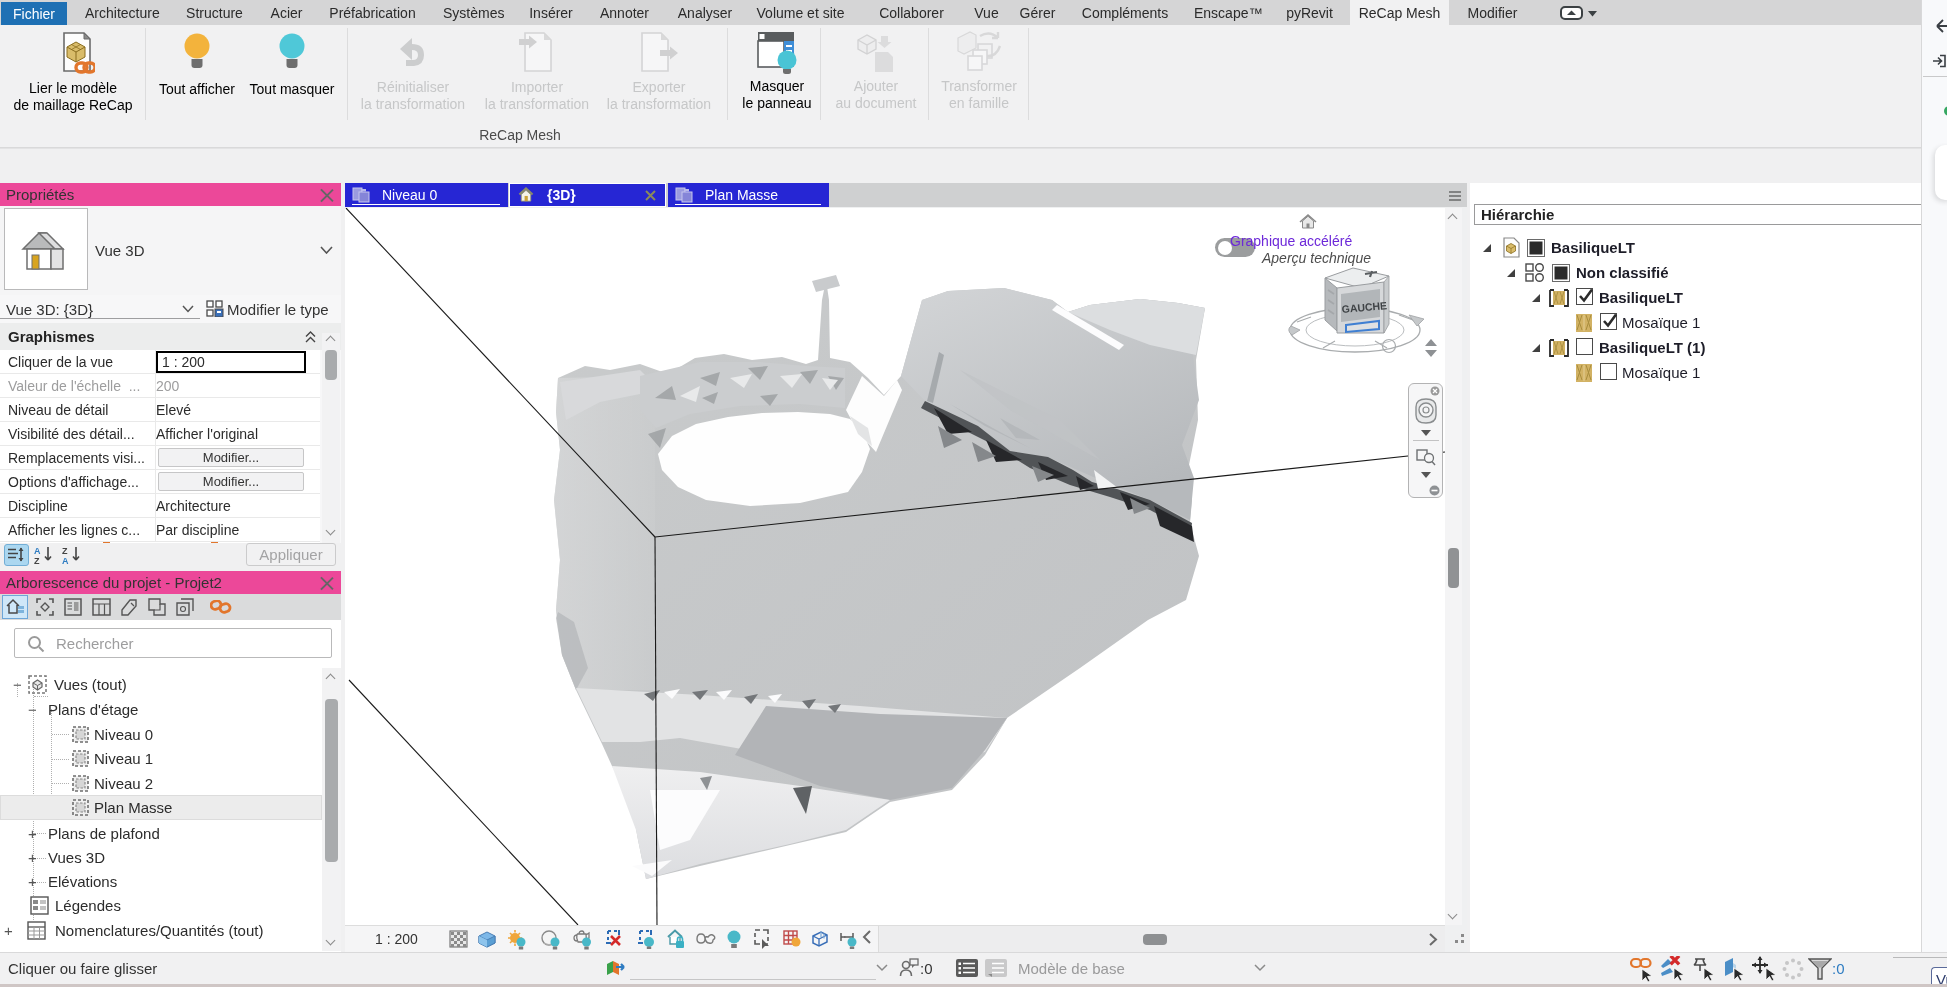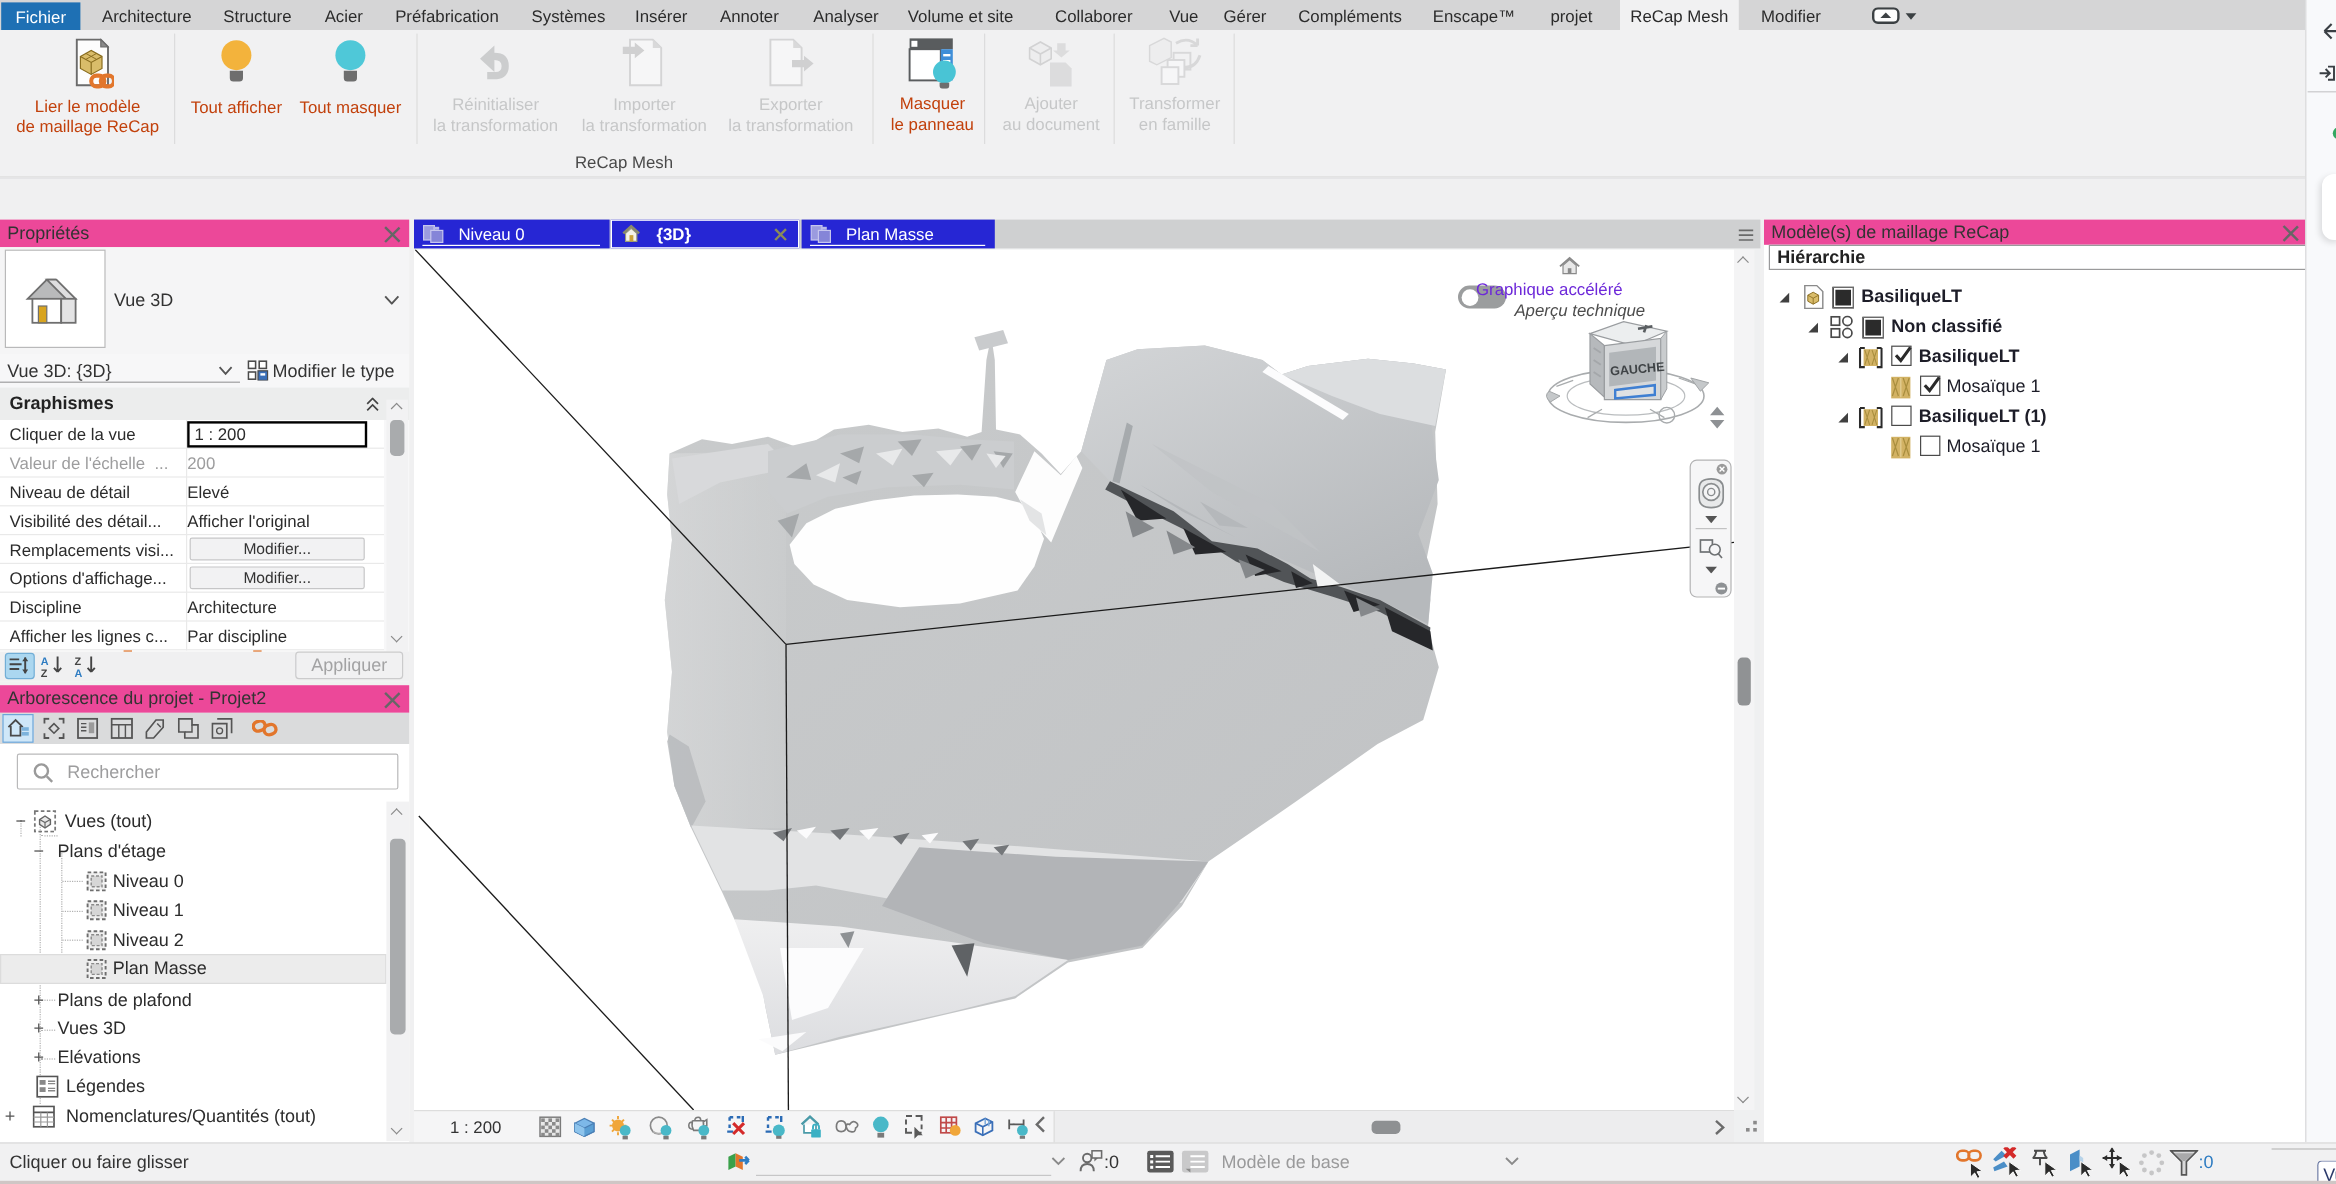--- a/index.html
+++ b/index.html
@@ -7,21 +7,21 @@
 body{position:relative;font-family:"Liberation Sans",sans-serif;background:#f0f0f1;color:#2b2b2b}
 .abs{position:absolute}
 
 #tabstrip{left:0;top:0;width:1921px;height:25px;background:#d5d5d6}
 .rtab{position:absolute;top:0;height:25px;line-height:26px;font-size:14px;color:#2b2b2b;text-align:center}
 #tab-fichier{left:1px;top:2px;height:23px;line-height:24px;width:66px;background:#1e70b4;color:#fff}
 #tab-recap{background:#f1f1f2}
 
 #ribbon{left:0;top:25px;width:1921px;height:123px;background:#f1f1f2;border-bottom:1px solid #d9d9da}
 .rsep{position:absolute;top:3px;width:1px;height:92px;background:#dcdcdd}
-.rbtn{position:absolute;top:0;text-align:center;font-size:14px;color:#c2410c}
+.rbtn{position:absolute;top:0;text-align:center;font-size:14px;color:#000000}
 .rbtn .cap{line-height:17px}
 .rbtn.dis{color:#c6c7c8}
 #riblabel{position:absolute;left:460px;top:102px;width:120px;text-align:center;font-size:14px;color:#4a4a4a}
 
 #gapstrip{left:0;top:148px;width:1921px;height:35px;background:#f0f0f1;border-top:1px solid #e3e3e4}
 
 .phead{position:absolute;left:0;width:100%;height:23px;background:#ec4899;font-size:15px;color:#333;line-height:23px;padding-left:6px}
 .pclose{position:absolute;width:13px;height:13px}
 .pclose:before,.pclose:after{content:"";position:absolute;left:6px;top:-1px;width:1.6px;height:17px;background:#666}
 .pclose:before{transform:rotate(45deg)}
@@ -80,21 +80,21 @@
   <div class="rtab" style="left:443px;width:61px">Systèmes</div>
   <div class="rtab" style="left:528px;width:46px">Insérer</div>
   <div class="rtab" style="left:599px;width:51px">Annoter</div>
   <div class="rtab" style="left:677px;width:56px">Analyser</div>
   <div class="rtab" style="left:755px;width:91px">Volume et site</div>
   <div class="rtab" style="left:878px;width:67px">Collaborer</div>
   <div class="rtab" style="left:973px;width:27px">Vue</div>
   <div class="rtab" style="left:1019px;width:37px">Gérer</div>
   <div class="rtab" style="left:1079px;width:92px">Compléments</div>
   <div class="rtab" style="left:1194px;width:68px">Enscape™</div>
-  <div class="rtab" style="left:1284px;width:51px">projet</div>
+  <div class="rtab" style="left:1284px;width:51px">pyRevit</div>
   <div class="rtab" id="tab-recap" style="left:1350px;width:99px">ReCap Mesh</div>
   <div class="rtab" style="left:1464px;width:57px">Modifier</div>
   <svg class="abs" style="left:1560px;top:6px" width="40" height="14" viewBox="0 0 40 14">
     <rect x="1" y="1" width="21" height="12" rx="4" fill="#fdfdfd" stroke="#3b4043" stroke-width="2"></rect>
     <path d="M7 9 L11.5 4.5 L16 9 Z" fill="#3b4043"></path>
     <path d="M28 5 L37 5 L32.5 10.5 Z" fill="#3b4043"></path>
   </svg>
 </div>
 <div class="abs" id="ribbon">
   <div class="rsep" style="left:145px"></div>
@@ -771,21 +771,20 @@
     <div class="sbthumb" style="left:798px;top:8px;width:24px;height:11px;background:#8e9092"></div>
     <svg class="abs" style="left:1083px;top:6px" width="10px" height="15" viewBox="0 0 10 15">
         <path d="M2 2 L8 7.5 L2 13" fill="none" stroke="#6b6b6b" stroke-width="2"></path>
       </svg>
     <div class="abs" style="left:1110px;top:14px;width:3px;height:3px;background:#8a8a8a"></div>
     <div class="abs" style="left:1116px;top:14px;width:3px;height:3px;background:#8a8a8a"></div>
     <div class="abs" style="left:1116px;top:8px;width:3px;height:3px;background:#8a8a8a"></div>
   </div>
 </div>
 <div class="abs" id="recap">
-  <div class="phead" style="height:21px;line-height:21px">Modèle(s) de maillage ReCap<div class="pclose" style="right:12px;top:4px"></div></div>
   <div id="hier">Hiérarchie</div>
   
   <div class="rrow" style="left:0;top:52px;width:457px">
     <svg class="abs" style="left:12px;top:8px" width="10" height="10" viewBox="0 0 10 10">
         <path d="M9 1 L9 9 L1 9 Z" fill="#404040"></path>
       </svg>
     <svg class="abs" style="left:33px;top:2px" width="17" height="21" viewBox="0 0 17 21">
       <path d="M1 1 L11 1 L16 6 L16 20 L1 20 Z" fill="#fdfdfd" stroke="#8a8a8a" stroke-width="1.2"></path>
       <path d="M3.5 9 L8 6.5 L12.5 9 L12.5 14 L8 16.5 L3.5 14 Z" fill="#d9bc6a" stroke="#8a6d1f" stroke-width="0.8"></path>
       <path d="M3.5 9 L8 11.5 L12.5 9 M8 11.5 L8 16.5" fill="none" stroke="#8a6d1f" stroke-width="0.7"></path>

